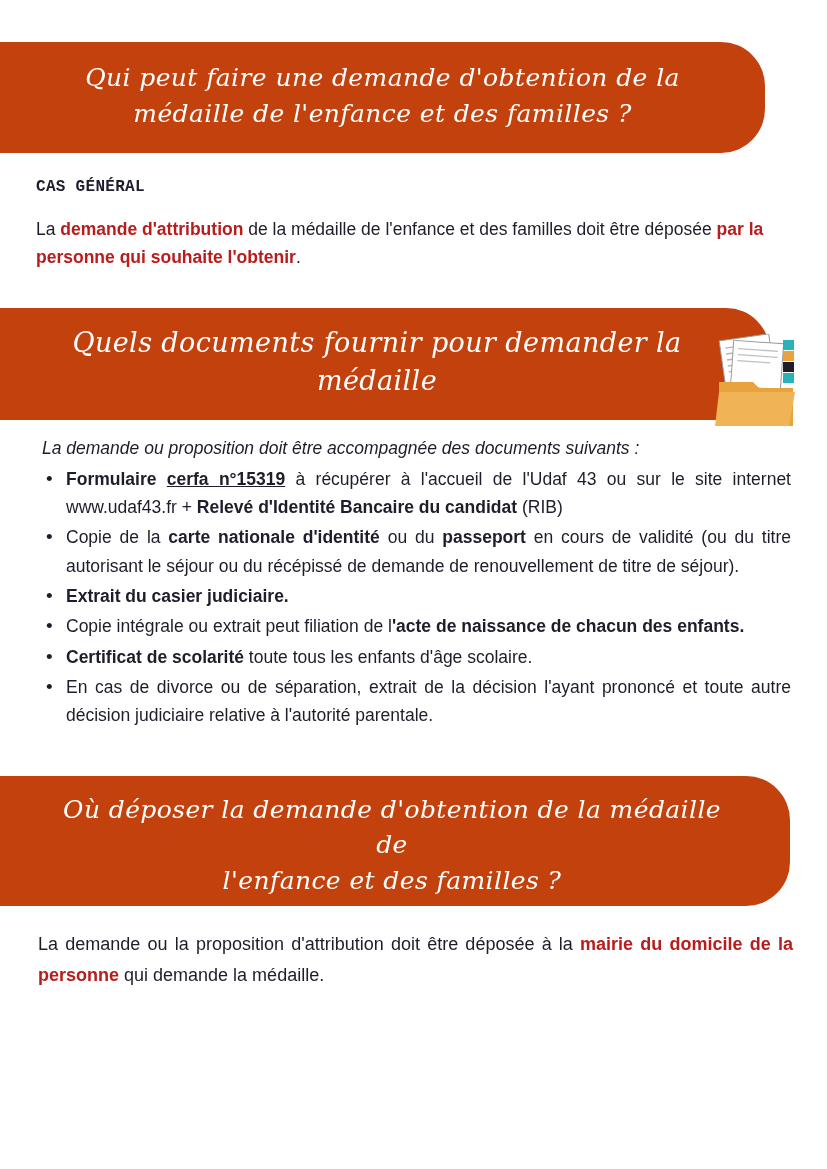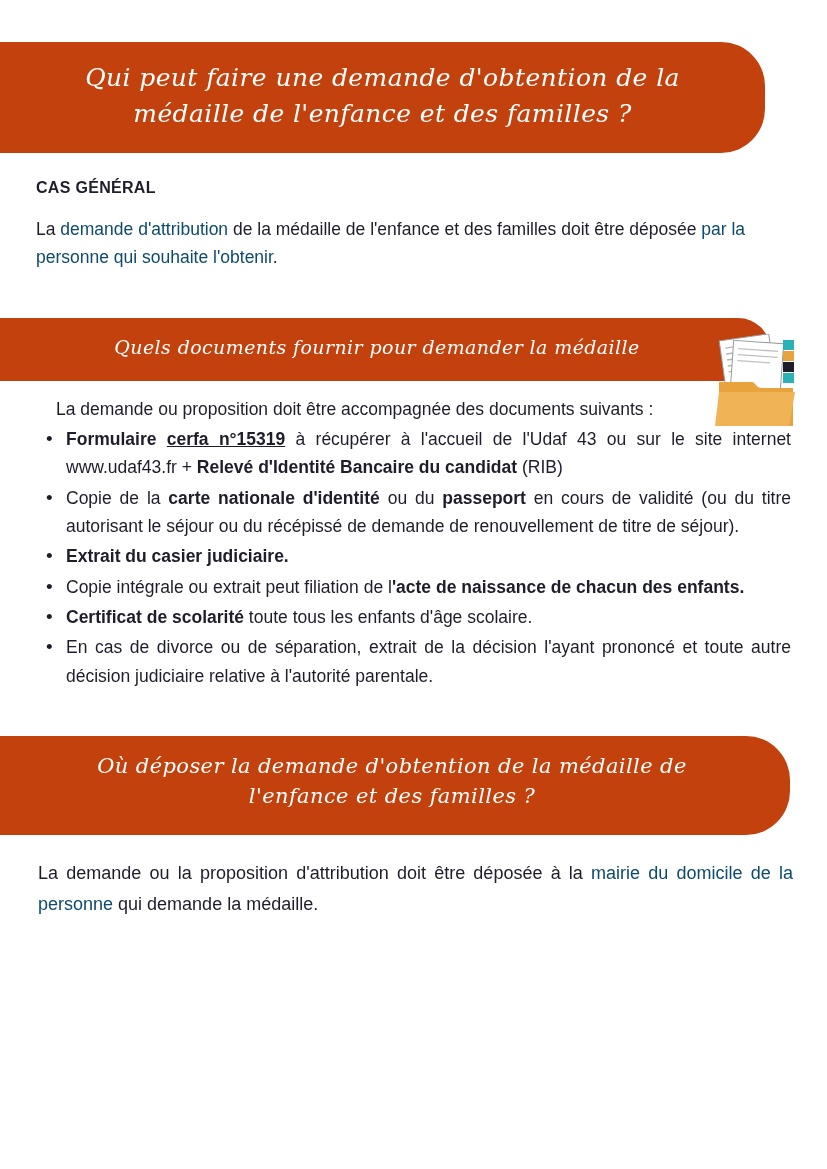--- a/index.html
+++ b/index.html
@@ -45,53 +45,53 @@
   }
 
   #banner-1 {
     width: 765px;
     margin-top: 42px;
     padding: 18px 40px 22px 40px;
     font-size: 25px;
   }
   #banner-2 {
     width: 770px;
-    margin-top: 10px;
     padding: 16px 60px 20px 44px;
-    font-size: 19px;
+    font-size: 27px;
   }
   #banner-3 {
     width: 790px;
     margin-top: 8px;
-    padding: 16px 50px 23px 44px;
-    font-size: 21px;
+    padding: 16px 50px 8px 44px;
+    font-size: 25px;
   }
 
   
   .section-gap-1 { height: 22px; }
   .section-gap-2 { height: 36px; }
 
   
   .body-block {
     padding: 0 36px 0 36px;
     font-size: 17.5px;
     line-height: 1.62;
   }
   .subtitle {
     font-weight: bold;
     font-size: 16px;
     letter-spacing: 0.3px;
     margin: 0 0 14px 0;
     padding-left: 0;
+    font-family: Liberation Mono, monospace;
   }
   .para {
     margin: 0;
     text-align: left;
   }
-  .red { color: #0c4a6e; font-weight: normal; }
+  .red { color: #b91c1c; font-weight: bold; }
   .bold { font-weight: bold; }
   .underline { text-decoration: underline; }
 
   
   ul.doc-list {
     list-style: none;
     margin: 1px 0 0 0;
     padding: 0;
   }
   ul.doc-list > li {
@@ -109,22 +109,23 @@
     left: 10px;
     top: -1px;
     font-size: 19px;
     line-height: 1.62;
     color: #1d1d2b;
   }
 
   .intro-line {
     font-size: 17.5px;
     line-height: 1.62;
-    margin: 0 0 2px 14px;
+    margin: 0 0 2px 0;
     padding-left: 6px;
+    font-style: italic;
   }
 
   .final-para {
     font-size: 18px;
     line-height: 1.72;
     padding: 0 34px 0 38px;
     text-align: justify;
     text-justify: inter-word;
     margin-top: 23px;
   }

